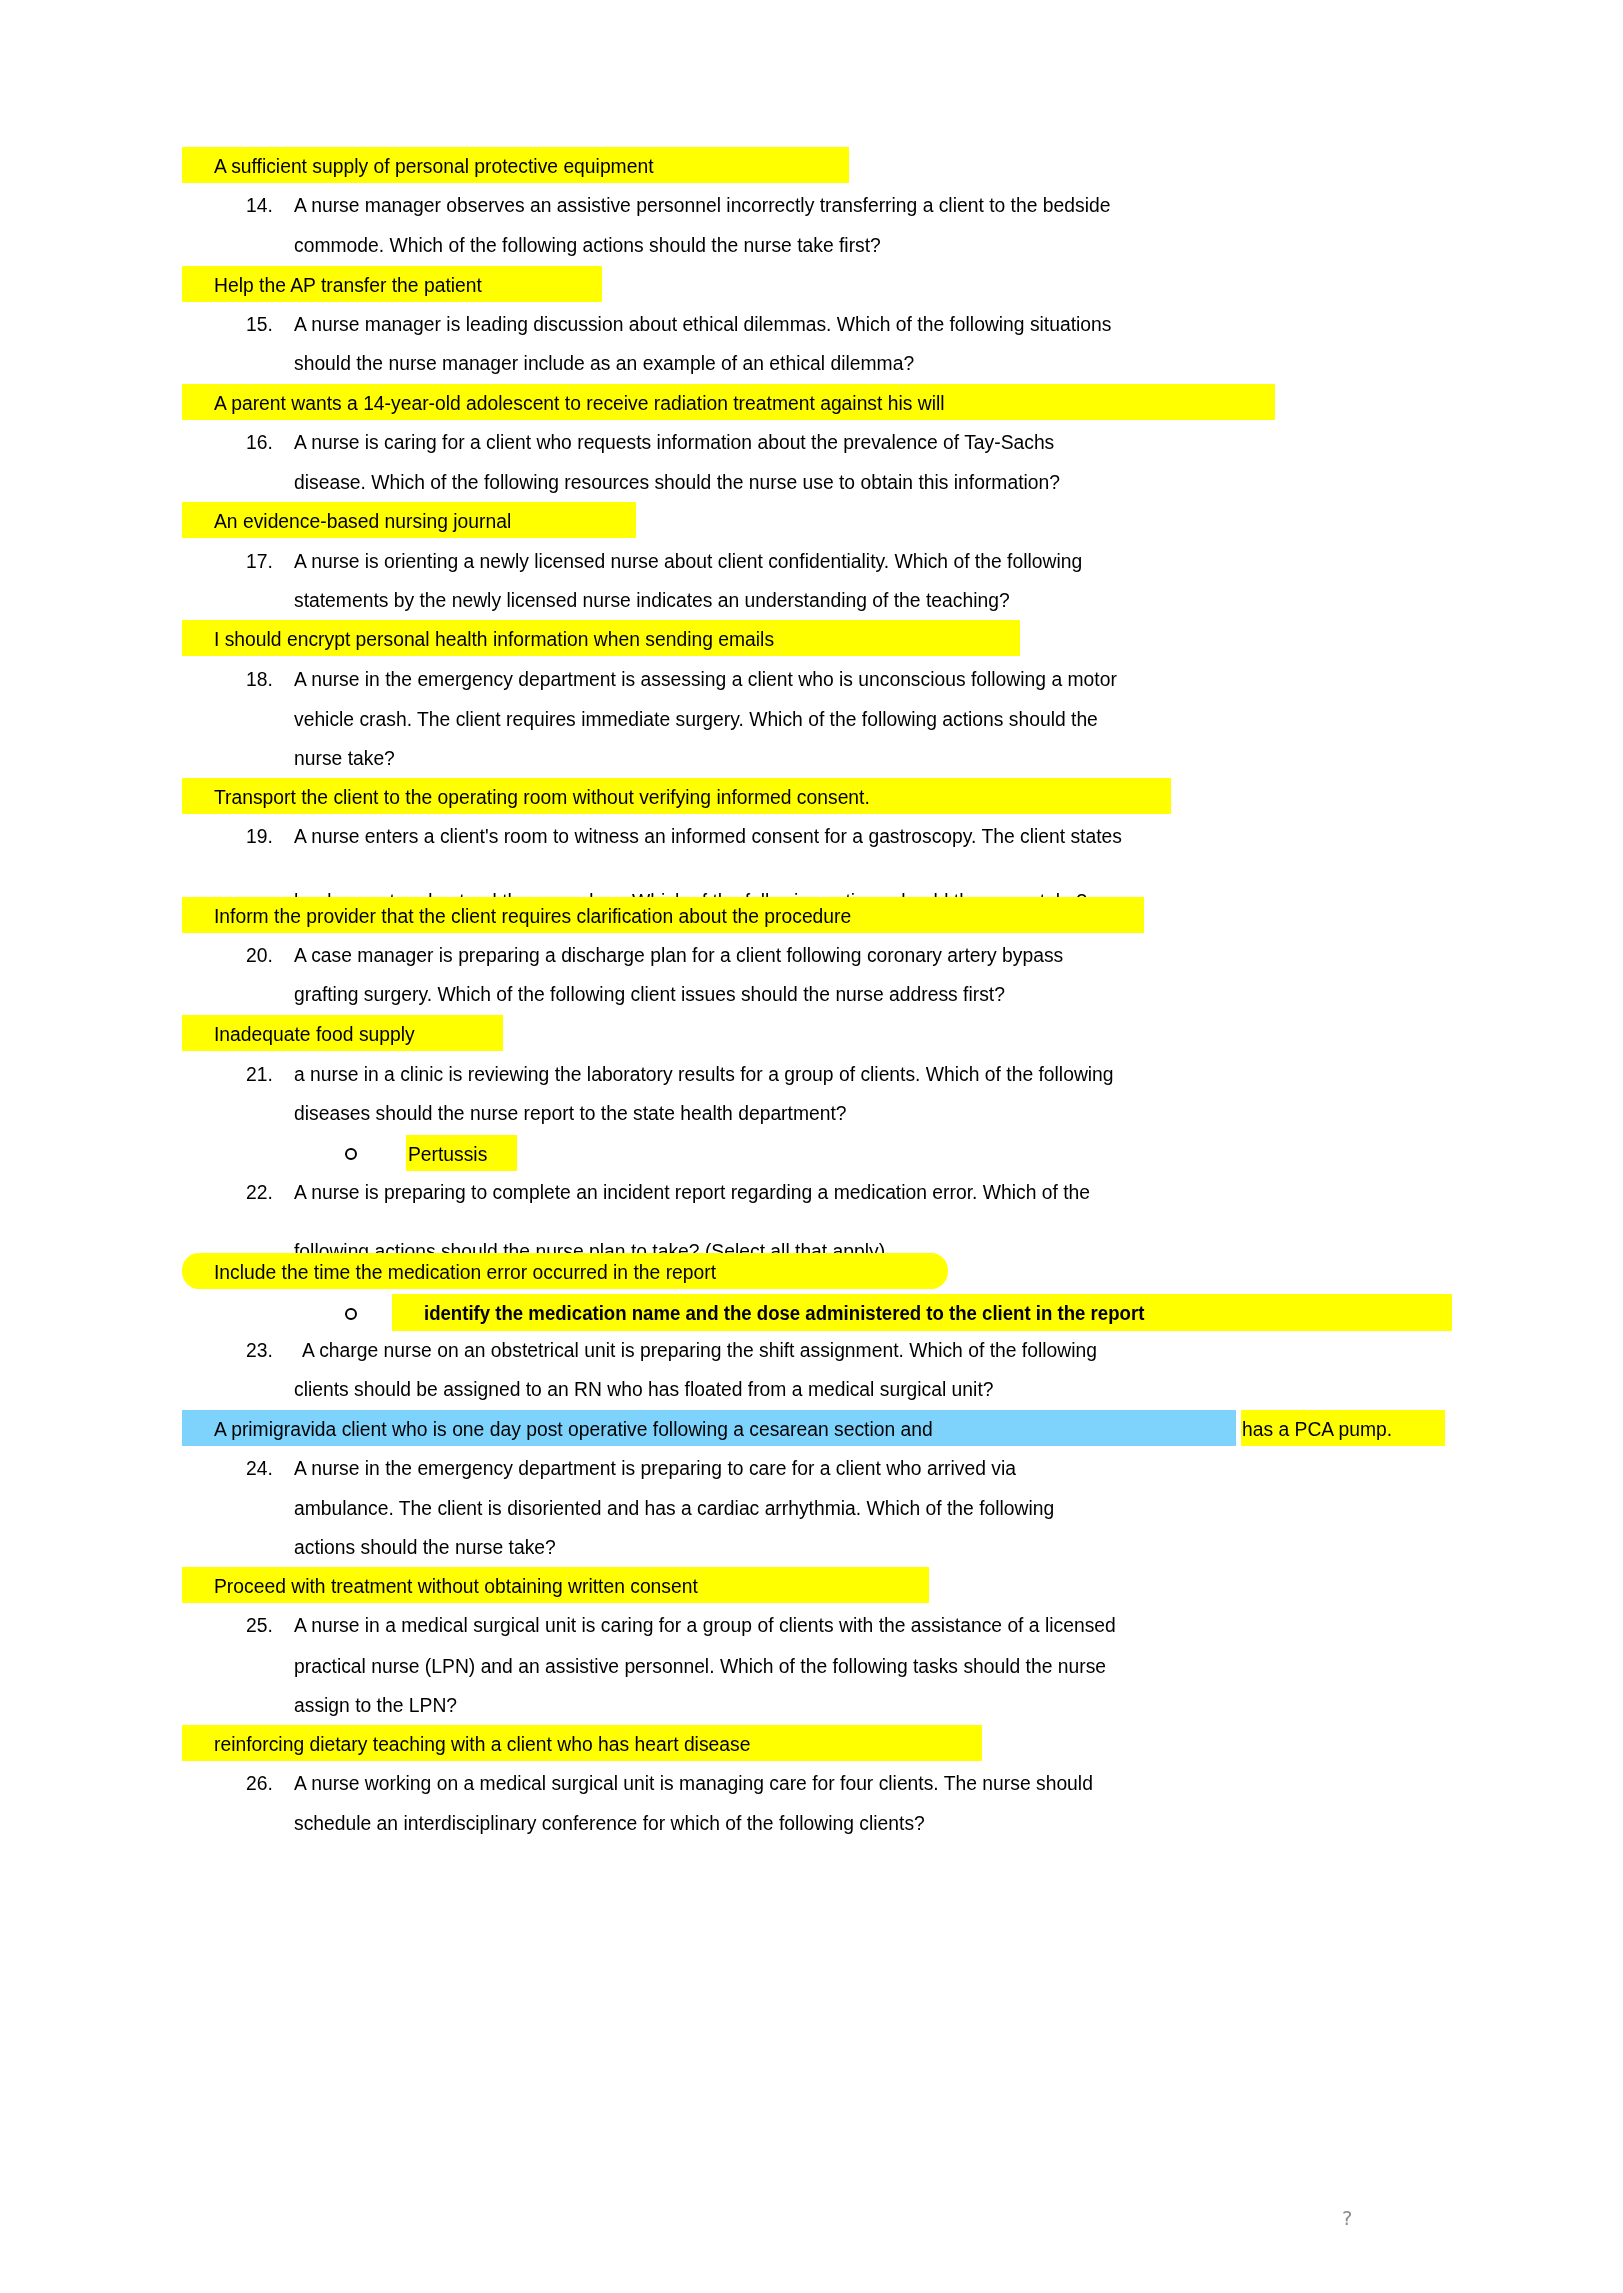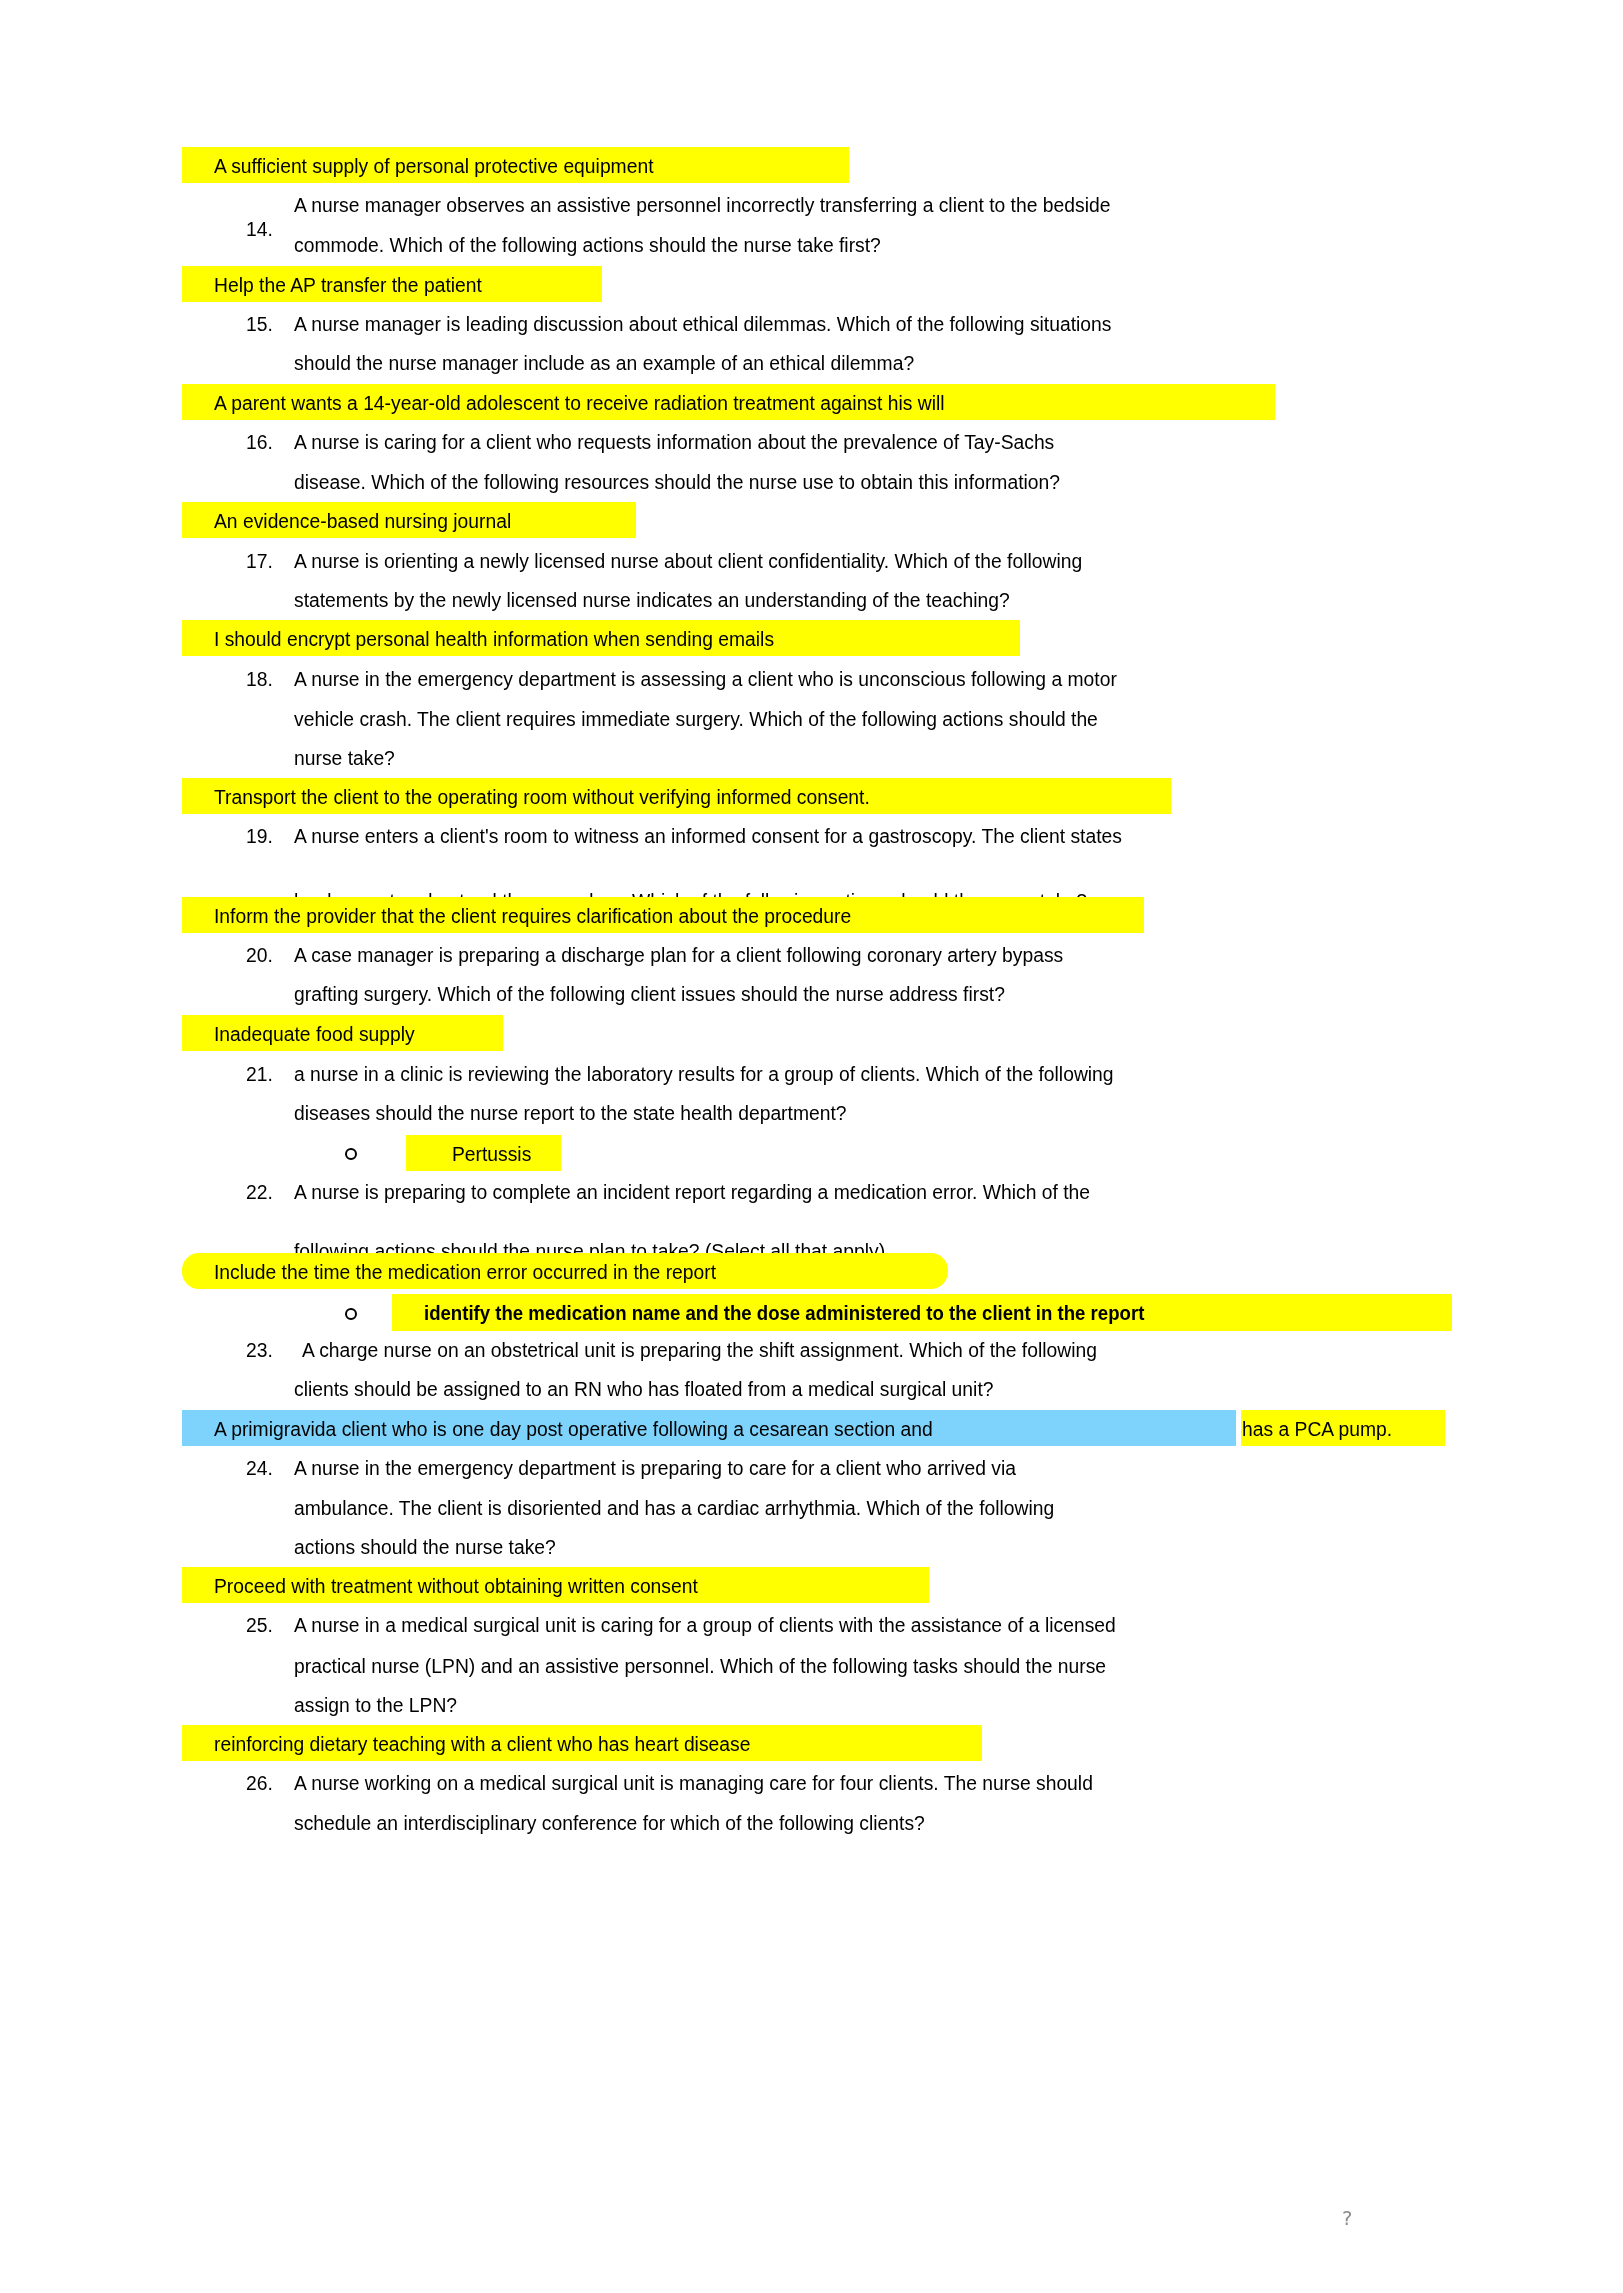--- a/index.html
+++ b/index.html
@@ -36,21 +36,21 @@
 </style>
 </head>
 <body>
 
 <div class="page">
 
   <div class="row answer-row hl" style="top: 147px; width: 667px; background: rgb(255, 255, 0);">
     <span class="txt">A sufficient supply of personal protective equipment</span>
   </div>
 
-  <div class="row q-num" style="top:186px;margin-top:24px;"><span class="txt">14.</span></div>
+  <div class="row q-num" style="top:186px;"><span class="txt">14.</span></div>
   <div class="row q-text" style="top:186px;"><span class="txt">A nurse manager observes an assistive personnel incorrectly transferring a client to the bedside</span></div>
   <div class="row q-text" style="top:226px;"><span class="txt">commode. Which of the following actions should the nurse take first?</span></div>
   <div class="row answer-row hl" style="top: 266px; width: 420px; background: rgb(255, 255, 0);">
     <span class="txt">Help the AP transfer the patient</span>
   </div>
 
   <div class="row q-num" style="top:305px;"><span class="txt">15.</span></div>
   <div class="row q-text" style="top:305px;"><span class="txt">A nurse manager is leading discussion about ethical dilemmas. Which of the following situations</span></div>
   <div class="row q-text" style="top:344px;"><span class="txt">should the nurse manager include as an example of an ethical dilemma?</span></div>
   <div class="row answer-row hl" style="top: 384px; width: 1093px; background: rgb(255, 255, 0);">
@@ -90,21 +90,21 @@
   <div class="row q-text" style="top:936px;"><span class="txt">A case manager is preparing a discharge plan for a client following coronary artery bypass</span></div>
   <div class="row q-text" style="top:975px;"><span class="txt">grafting surgery. Which of the following client issues should the nurse address first?</span></div>
   <div class="row answer-row hl" style="top: 1015px; width: 321px; background: rgb(255, 255, 0);">
     <span class="txt">Inadequate food supply</span>
   </div>
 
   <div class="row q-num" style="top:1055px;"><span class="txt">21.</span></div>
   <div class="row q-text" style="top:1055px;"><span class="txt">a nurse in a clinic is reviewing the laboratory results for a group of clients. Which of the following</span></div>
   <div class="row q-text" style="top:1094px;"><span class="txt">diseases should the nurse report to the state health department?</span></div>
   <span class="bullet" style="left:345px;top:1148px;"></span>
-  <div class="row hl" style="top: 1135px; left: 406px; width: 111px; background: rgb(255, 255, 0); padding-left: 44px;">
+  <div class="row hl" style="top: 1135px; left: 406px; width: 111px; background: rgb(255, 255, 0);">
     <span class="txt" style="padding-left:2px;">Pertussis</span>
   </div>
 
   <div class="row q-num" style="top:1173px;"><span class="txt">22.</span></div>
   <div class="row q-text" style="top:1173px;"><span class="txt">A nurse is preparing to complete an incident report regarding a medication error. Which of the</span></div>
   <div class="row q-text" style="top:1212px;margin-top:20px;"><span class="txt">following actions should the nurse plan to take? (Select all that apply)</span></div>
   <div class="row answer-row hl" style="top: 1253px; width: 766px; background: rgb(255, 255, 0); border-radius: 17px;">
     <span class="txt">Include the time the medication error occurred in the report</span>
   </div>
   <span class="bullet" style="left:345px;top:1308px;"></span>

